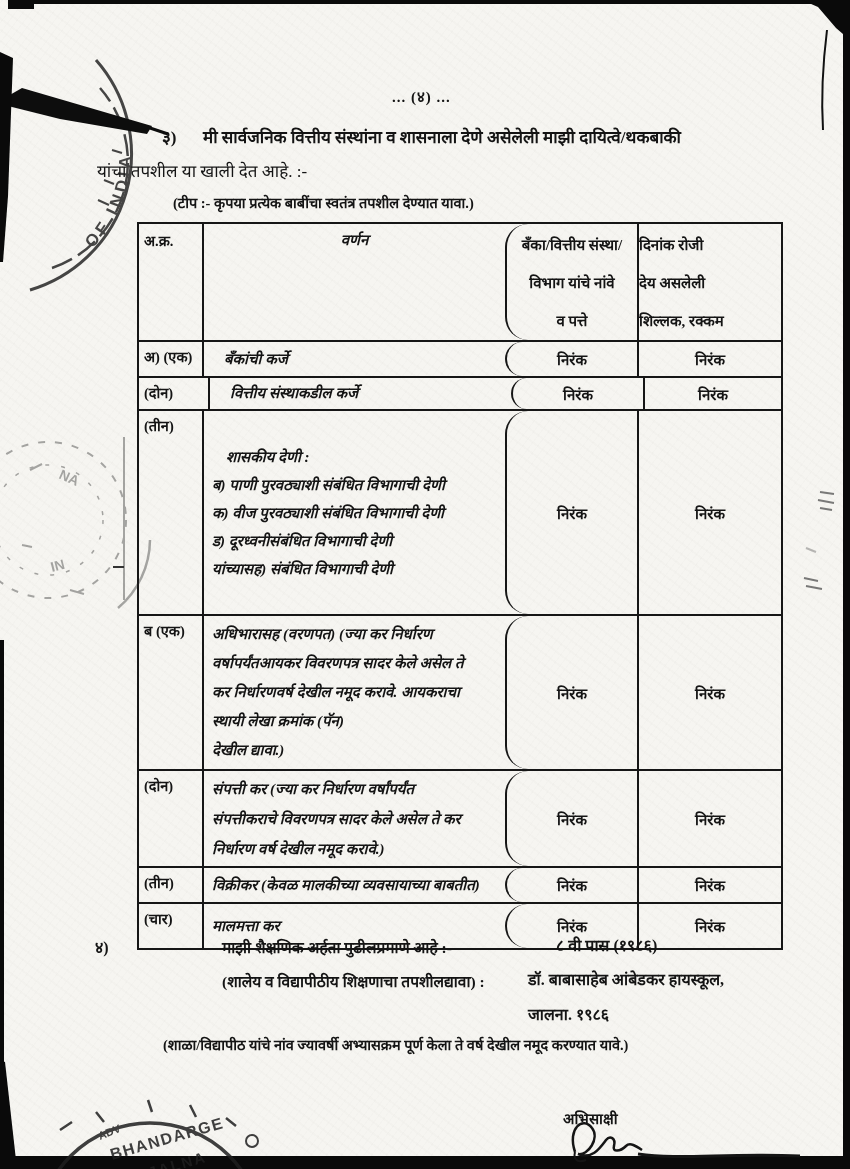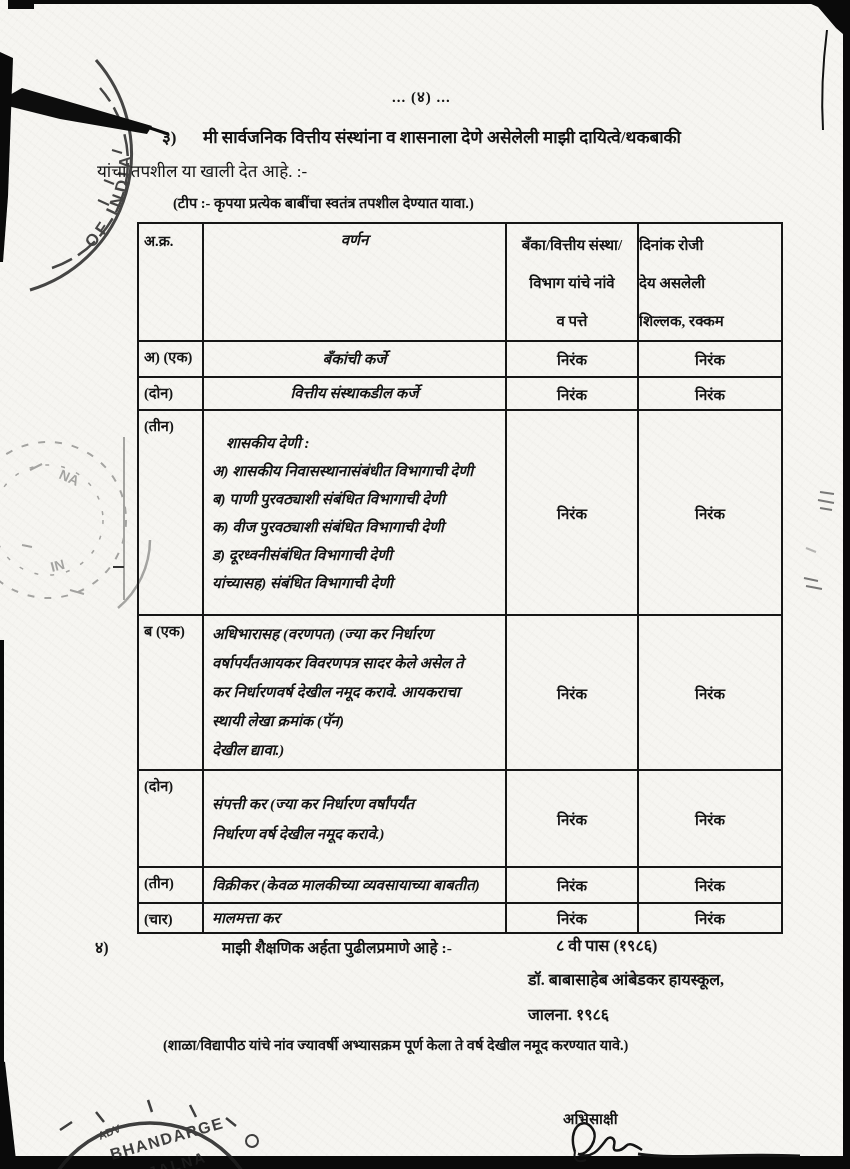--- a/index.html
+++ b/index.html
@@ -24,31 +24,31 @@
   .s3note   { left:173px; top:192px; font-size:14.5px; font-weight:bold; }
 
   
   .tbl { position:absolute; left:137px; top:222px; width:646px; border:2px solid #161616; }
   .trow { display:flex; width:100%; }
   .trow.bt { border-top:2px solid #161616; }
   .tcell { border-left:2px solid #161616; overflow:hidden; font-size:15px; font-weight:bold; }
   .tcell:first-child { border-left:none; }
   .c1 { width:63px;  flex:none; }
   .c2 { width:303px; flex:none;font-style:italic; }
-  .c3 { width:132px; flex:none; }
+  .c3 { width:132px; flex:none;border-radius:23px; }
   .c4 { flex:1; }
   .thead { height:116px; }
   .thead .c1 { padding:6px 3px 0 5px; font-size:14.5px; }
   .thead .c2 { text-align:center; padding-top:5px; }
   .hl  { line-height:38px; padding-top:2px; text-align:center; }
   .hl4 { text-align:left; }
   .sr   { padding:4px 2px 0 5px; font-size:14.5px; white-space:nowrap; }
   .desc { display:flex; flex-direction:column; justify-content:center; padding:2px 4px 2px 8px; }
   .desc > div { white-space:nowrap; }
-  .desc.centered { align-items:center; padding-left:4px; }
+  .desc.centered { align-items:flex-start; padding-left:20px; }
   .val { display:flex; align-items:center; justify-content:center; }
 
   
   .s4marker { left:95px;  top:936px;  font-size:16px;   font-weight:bold; }
   .s4l1     { left:222px; top:936px;  font-size:15.5px; font-weight:bold; }
   .s4v1     { left:556px; top:934px;  font-size:16px;   font-weight:bold; }
   .s4l2     { left:222px; top:970px;  font-size:15.5px; font-weight:bold; }
   .s4v2     { left:528px; top:968px;  font-size:16px;   font-weight:bold; }
   .s4v3     { left:528px; top:1003px; font-size:16px;   font-weight:bold; }
   .s4note   { left:163px; top:1034px; font-size:14.5px; font-weight:bold; }
@@ -89,31 +89,30 @@
         <div class="trow bt" style="height: 36px;">
           <div class="tcell c1 sr">अ) (एक)</div>
           <div class="tcell c2 desc centered" style="line-height: 28px;">
             <div>बँकांची कर्जे</div>
           </div>
           <div class="tcell c3 val">निरंक</div>
           <div class="tcell c4 val">निरंक</div>
         </div>
         <div class="trow bt" style="height: 33px;">
           <div class="tcell c1 sr">(दोन)</div>
-          <div class="tcell c2 desc centered" style="line-height: 27px;">
+          <div class="tcell c2 desc centered" style="line-height: 27px; margin-left: 6px;">
             <div>वित्तीय संस्थाकडील कर्जे</div>
           </div>
           <div class="tcell c3 val">निरंक</div>
           <div class="tcell c4 val">निरंक</div>
         </div>
         <div class="trow bt" style="height: 205px;">
           <div class="tcell c1 sr">(तीन)</div>
           <div class="tcell c2 desc" style="line-height: 28px;">
             <div style="padding-left: 14px;">शासकीय देणी :</div>
-            <div>अ) शासकीय निवासस्थानासंबंधीत विभागाची देणी</div>
             <div>ब) पाणी पुरवठ्याशी संबंधित विभागाची देणी</div>
             <div>क) वीज पुरवठ्याशी संबंधित विभागाची देणी</div>
             <div>ड) दूरध्वनीसंबंधित विभागाची देणी</div>
             <div>यांच्यासह) संबंधित विभागाची देणी</div>
           </div>
           <div class="tcell c3 val">निरंक</div>
           <div class="tcell c4 val">निरंक</div>
         </div>
         <div class="trow bt" style="height: 155px;">
           <div class="tcell c1 sr">ब (एक)</div>
@@ -124,47 +123,49 @@
             <div>स्थायी लेखा क्रमांक (पॅन)</div>
             <div>देखील द्यावा.)</div>
           </div>
           <div class="tcell c3 val">निरंक</div>
           <div class="tcell c4 val">निरंक</div>
         </div>
         <div class="trow bt" style="height: 97px;">
           <div class="tcell c1 sr">(दोन)</div>
           <div class="tcell c2 desc" style="line-height: 30px;">
             <div>संपत्ती कर (ज्या कर निर्धारण वर्षांपर्यंत</div>
+            <div>संपत्तीकराचे विवरणपत्र सादर केले असेल ते कर</div>
             <div>निर्धारण वर्ष देखील नमूद करावे.)</div>
           </div>
           <div class="tcell c3 val">निरंक</div>
           <div class="tcell c4 val">निरंक</div>
         </div>
         <div class="trow bt" style="height: 36px;">
           <div class="tcell c1 sr">(तीन)</div>
           <div class="tcell c2 desc" style="line-height: 28px;">
             <div>विक्रीकर (केवळ मालकीच्या व्यवसायाच्या बाबतीत)</div>
           </div>
           <div class="tcell c3 val">निरंक</div>
           <div class="tcell c4 val">निरंक</div>
         </div>
-        <div class="trow bt" style="height: 30px;">
+        <div class="trow bt" style="height: 46px;">
           <div class="tcell c1 sr">(चार)</div>
           <div class="tcell c2 desc" style="line-height: 26px;">
             <div>मालमत्ता कर</div>
           </div>
           <div class="tcell c3 val">निरंक</div>
           <div class="tcell c4 val">निरंक</div>
         </div>
       </div>
   </div>
 
   <div class="abs s4marker">४)</div>
   <div class="abs s4l1">माझी शैक्षणिक अर्हता पुढीलप्रमाणे आहे :-</div>
   <div class="abs s4v1">८ वी पास (१९८६)</div>
+  <div class="abs s4l2">(शालेय व विद्यापीठीय शिक्षणाचा तपशीलद्यावा) :</div>
   <div class="abs s4v2">डॉ. बाबासाहेब आंबेडकर हायस्कूल,</div>
   <div class="abs s4v3">जालना. १९८६</div>
   <div class="abs s4note">(शाळा/विद्यापीठ यांचे नांव ज्यावर्षी अभ्यासक्रम पूर्ण केला ते वर्ष देखील नमूद करण्यात यावे.)</div>
 
   <div class="abs attestor">अभिसाक्षी</div>
 
   <svg class="artifacts" width="850" height="1169" viewBox="0 0 850 1169">
     <defs>
       <path id="arcTL" d="M 40,280 A 130 130 0 0 0 100,72"></path>
     </defs>

